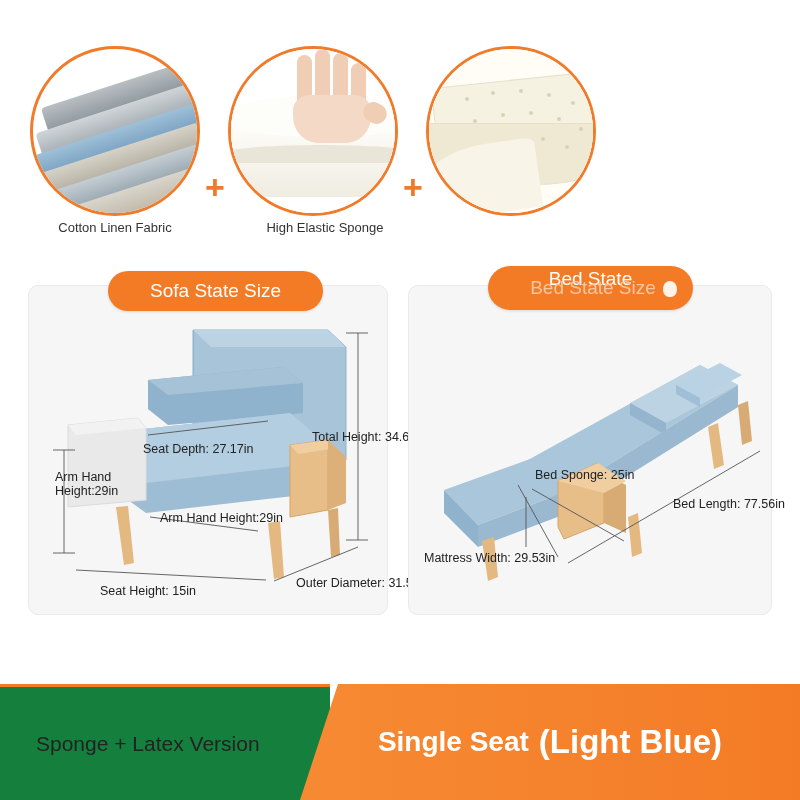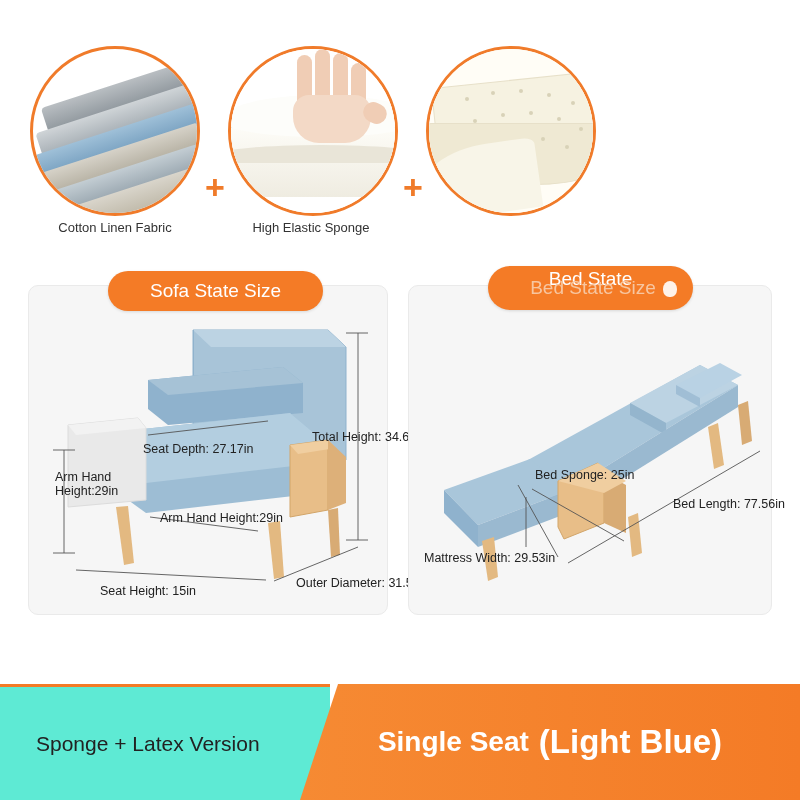--- a/index.html
+++ b/index.html
@@ -112,21 +112,21 @@
     position: absolute;
     font-size: 12.5px;
     color: #222;
     white-space: nowrap;
   }
 
   
   .banner { position:absolute; left:0; bottom:0; width:800px; height:116px; }
   .banner-left {
     position:absolute; left:0; top:0; width:330px; height:116px;
-    background:#5eead4;
+    background:#15803d;
     border-top: 3px solid #f47b26;
     display:flex; align-items:center;
   }
   .banner-left span { font-size: 21px; color:#222; padding-left: 36px; }
   .banner-right {
     position:absolute; left:300px; top:0; width:500px; height:116px;
     background: linear-gradient(90deg,#f68a33,#f47b26);
     display:flex; align-items:center; justify-content:center;
     clip-path: polygon(38px 0, 500px 0, 500px 116px, 0 116px);
   }
@@ -158,21 +158,21 @@
     <div class="sponge-top"></div>
 
     <div class="finger" style="left:66px; top:6px;  height:58px;"></div>
     <div class="finger" style="left:84px; top:0px;  height:66px;"></div>
     <div class="finger" style="left:102px; top:4px; height:62px;"></div>
     <div class="finger" style="left:120px; top:14px; height:54px;"></div>
     <div class="hand" style="left:62px; top:46px; width:78px; height:48px; border-radius:16px 16px 26px 26px;"></div>
     <div style="position:absolute;left:132px;top:54px;width:24px;height:20px;background:#f0cdb5;border-radius:12px;transform:rotate(25deg);"></div>
     <div style="position:absolute;left:-10px;top:96px;width:200px;height:18px;background:#e9e5d8;border-radius:50% 50% 0 0;"></div>
   </div>
-  <div class="mat-label" style="left:196px;">High Elastic Sponge</div>
+  <div class="mat-label" style="left:210px;">High Elastic Sponge</div>
 
   <div class="plus" style="left:403px;">+</div>
 
   <div class="mat-circle" style="left:426px; top:18px;">
     <div style="position:absolute; inset:0; background:#fffdf6;"></div>
     <div class="latex-sheet" style="left:6px; top:30px; width:172px; height:88px; border-radius:6px; transform:rotate(-6deg); background:#f6f2e1;"></div>
     <div class="latex-sheet" style="left:-4px; top:74px; width:184px; height:62px; border-radius:6px 6px 40% 40%; background:#efe9d3;"></div>
     <div style="position:absolute;left:-10px;top:96px;width:120px;height:70px;background:#f8f5e8;border-radius:60% 10% 0 0;transform:rotate(-8deg);"></div>
     <div class="dot" style="left:36px; top:48px;"></div>
     <div class="dot" style="left:62px; top:42px;"></div>

